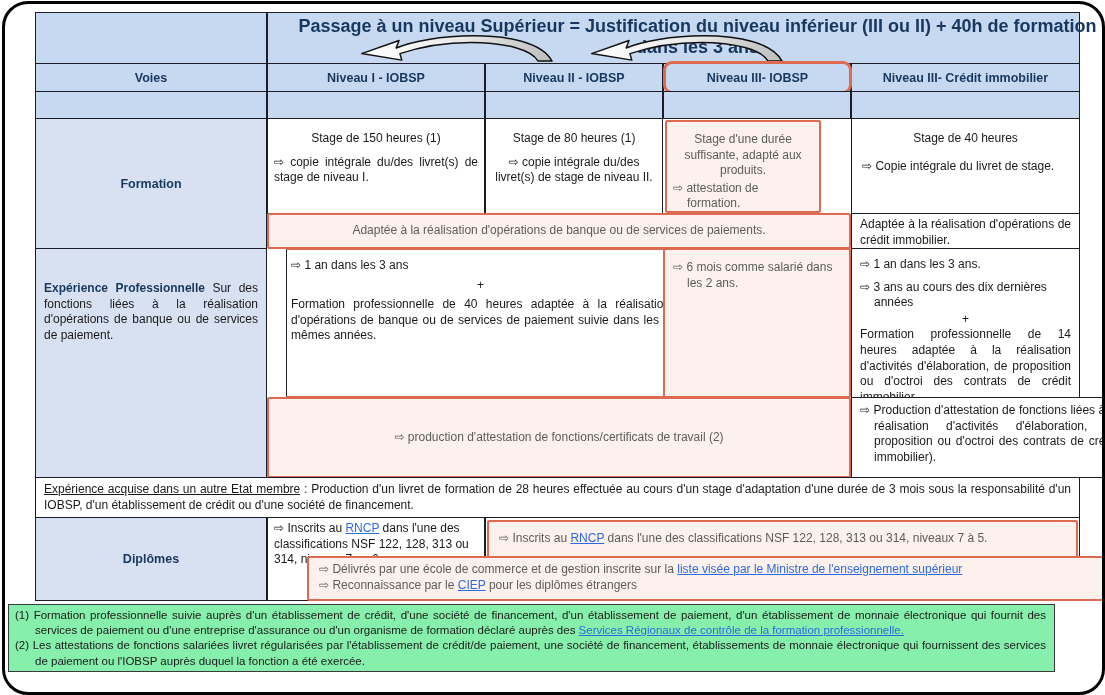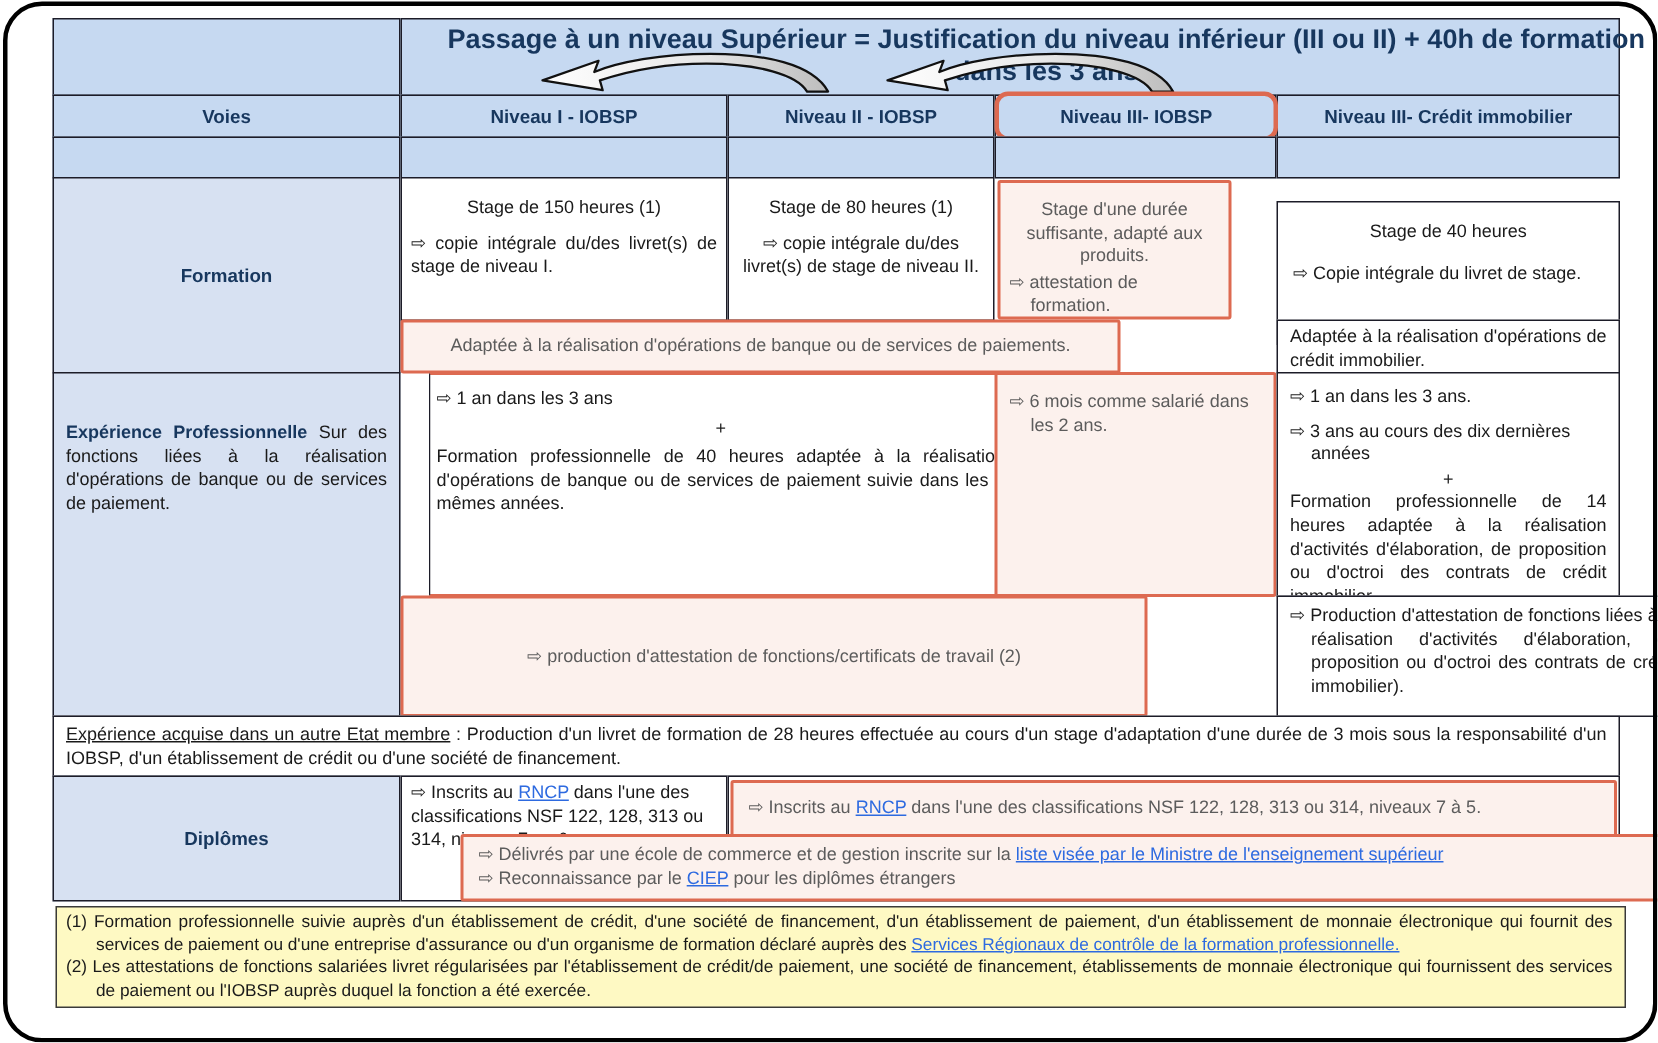--- a/index.html
+++ b/index.html
@@ -16,22 +16,22 @@
           border-radius:2px;color:#5c5c5c;}
   .whitebox{background:#fff;color:#1a1a1a;}
   .ctr{text-align:center;}
   .jst{text-align:justify;}
   .hang{padding-left:14px;text-indent:-14px;}
   .link{color:#2d6ae0;text-decoration:underline;cursor:pointer;}
   .fs12{font-size:12px;line-height:1.3;}
   .banner-title{position:absolute;left:267px;top:16px;width:813px;text-align:center;
                 font-size:18px;font-weight:bold;color:#17375e;padding-left:24px;}
   .arrow{position:absolute;width:216px;height:28px;}
-  .footbox{position:absolute;left:37px;top:604px;width:1047px;height:68px;box-sizing:border-box;
-           border:1.5px solid #3a3a3a;background:#fef9c3;padding:3px 8px 0 6px;font-size:11.5px;line-height:1.32;}
+  .footbox{position:absolute;left:8px;top:604px;width:1047px;height:68px;box-sizing:border-box;
+           border:1.5px solid #3a3a3a;background:#86efac;padding:3px 8px 0 6px;font-size:11.5px;line-height:1.32;}
   .fnote{padding-left:20px;text-indent:-20px;text-align:justify;}
   .plus{text-align:center;margin:4px 0;}
 </style>
 </head>
 <body>
 
 <div class="page">
 
   <div class="cell blue" style="left:35px;top:12px;width:232px;height:52px;"></div>
   <div class="cell blue" style="left:267px;top:12px;width:813px;height:52px;"></div>
@@ -94,26 +94,26 @@
   <div class="cell fs12" style="left:485px;top:118px;width:178px;height:96px;padding:12px 8px 4px;">
     <div class="ctr">Stage de 80 heures (1)</div>
     <div class="ctr" style="margin-top:8px;">⇨ copie intégrale du/des livret(s) de stage de niveau II.</div>
   </div>
 
   <div class="redbox fs12" style="left:665px;top:120px;width:156px;height:93px;padding:10px 6px 4px;">
     <div class="ctr">Stage d'une durée suffisante, adapté aux produits.</div>
     <div class="hang" style="margin-top:2px;">⇨ attestation de formation.</div>
   </div>
 
-  <div class="cell fs12" style="left:851px;top:134px;width:229px;height:96px;padding:12px 10px 4px;">
+  <div class="cell fs12" style="left:851px;top:118px;width:229px;height:96px;padding:12px 10px 4px;">
     <div class="ctr">Stage de 40 heures</div>
     <div class="hang" style="margin-top:12px;">⇨ Copie intégrale du livret de stage.</div>
   </div>
 
-  <div class="redbox fs12" style="left:267px;top:213px;width:480px;height:36px;display:flex;align-items:center;justify-content:center;">
+  <div class="redbox fs12" style="left:267px;top:213px;width:584px;height:36px;display:flex;align-items:center;justify-content:center;">
     <span>Adaptée à la réalisation d'opérations de banque ou de services de paiements.</span>
   </div>
   <div class="cell fs12 jst" style="left:851px;top:213px;width:229px;height:36px;padding:3px 8px;">Adaptée à la réalisation d'opérations de crédit  immobilier.</div>
 
   <div class="cell lblue fs12 jst" style="left:35px;top:248px;width:232px;height:230px;padding:32px 8px 0;">
     <span class="navy">Expérience Professionnelle</span><span> Sur des fonctions liées à la réalisation d'opérations de banque ou de services de paiement.</span>
   </div>
 
   <div class="redbox whitebox fs12" style="left:267px;top:248px;width:396px;height:150px;border-left:1px solid #1c1c28;padding:8px 10px 0 4px;margin-left:19px;">
     <div class="hang">⇨ 1 an dans les 3 ans</div>
@@ -125,21 +125,21 @@
     <div class="hang">⇨ 6 mois comme salarié dans les 2 ans.</div>
   </div>
 
   <div class="cell fs12" style="left:851px;top:248px;width:229px;height:150px;padding:8px 8px 0;">
     <div class="hang">⇨ 1 an dans les 3 ans.</div>
     <div class="hang" style="margin-top:7px;">⇨ 3 ans au cours des dix dernières années</div>
     <div class="plus" style="margin:1px 0 0;">+</div>
     <div class="jst">Formation professionnelle de 14 heures adaptée à la réalisation d'activités d'élaboration, de proposition ou d'octroi des contrats de crédit immobilier.</div>
   </div>
 
-  <div class="redbox fs12" style="left:267px;top:397px;width:498px;height:81px;display:flex;align-items:center;justify-content:center;">
+  <div class="redbox fs12" style="left:267px;top:397px;width:584px;height:81px;display:flex;align-items:center;justify-content:center;">
     <span>⇨ production d'attestation de fonctions/certificats de travail (2)</span>
   </div>
   <div class="cell fs12" style="left:851px;top:397px;width:276px;height:81px;padding:5px 8px 0;">
     <div class="hang jst">⇨ Production d'attestation de fonctions liées à la réalisation d'activités d'élaboration, de proposition ou d'octroi des contrats de crédit immobilier).</div>
   </div>
 
   <div class="cell fs12 jst" style="left:35px;top:477px;width:1045px;height:41px;padding:4px 8px;">
     <span style="text-decoration:underline;">Expérience acquise dans un autre Etat membre</span><span> : Production d'un livret de formation de 28 heures effectuée au cours d'un stage d'adaptation d'une durée de 3 mois sous la responsabilité d'un IOBSP, d'un établissement de crédit ou d'une société de financement.</span>
   </div>
 

